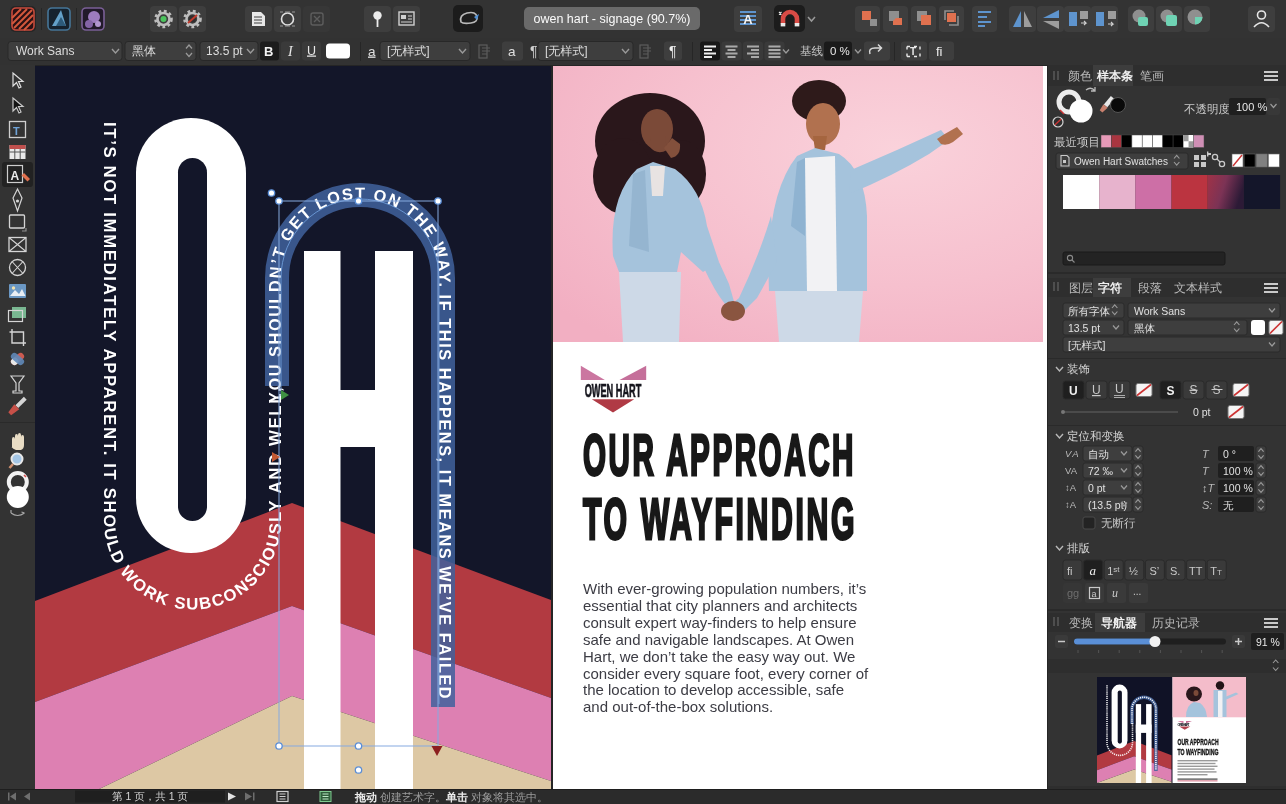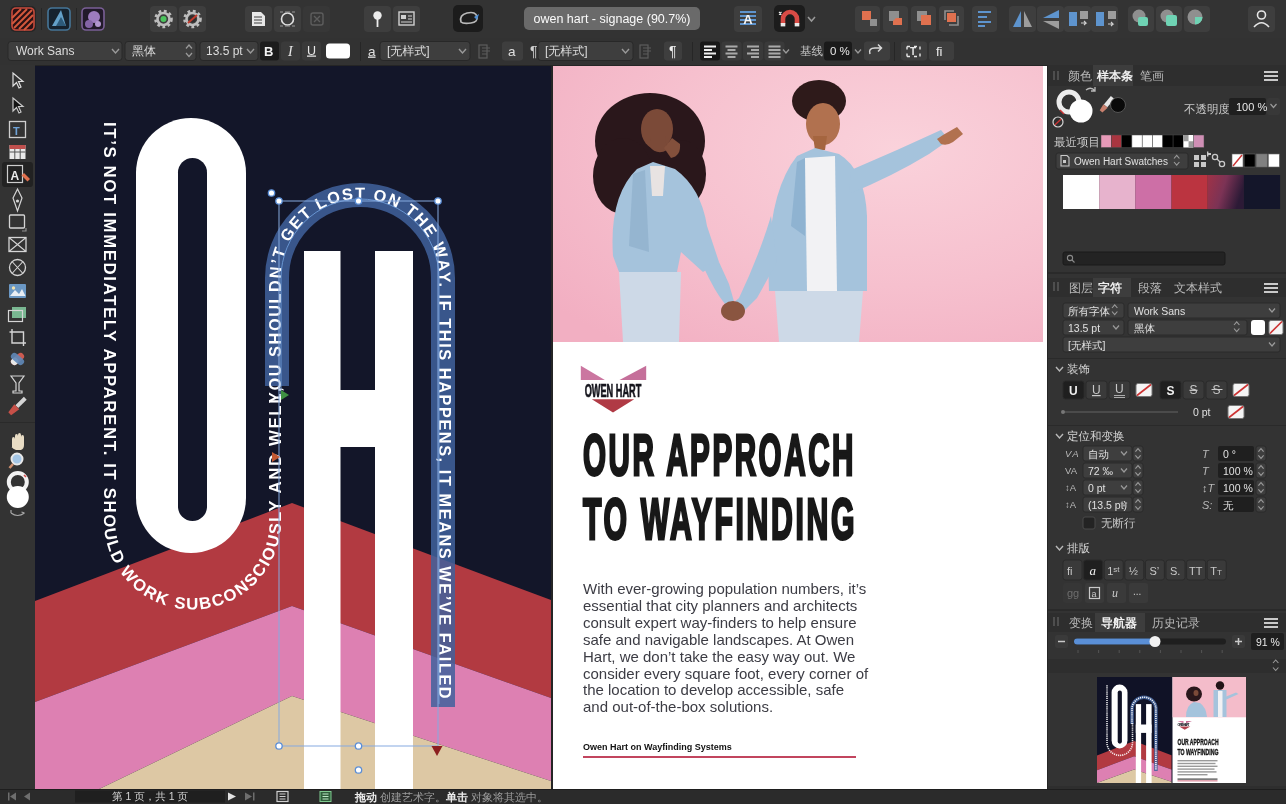--- a/index.html
+++ b/index.html
@@ -349,21 +349,20 @@
         </g>
       </svg>
       <div id="bodytext">With ever-growing population numbers, it’s
 essential that city planners and architects
 consult expert way-finders to help ensure
 safe and navigable landscapes. At Owen
 Hart, we don’t take the easy way out. We
 consider every square foot, every corner of
 the location to develop accessible, safe
 and out-of-the-box solutions.</div>
-      <div id="caption">Owen Hart on Wayfinding Systems</div>
     </div>
   </div>
   <div id="panel">
   <svg width="238" height="724" viewBox="0 0 238 724" font-family="Liberation Sans, sans-serif">
   <rect width="238" height="724" fill="#333333"></rect>
   <rect x="0" y="0" width="238" height="21" fill="#2e2e2e"></rect>
   <rect x="45" y="0" width="40" height="21" fill="#3d3d3d"></rect>
   <g stroke="#5a5a5a" stroke-width="1.5">
           <path d="M6,6 v9 M10,6 v9"></path>
         </g>

